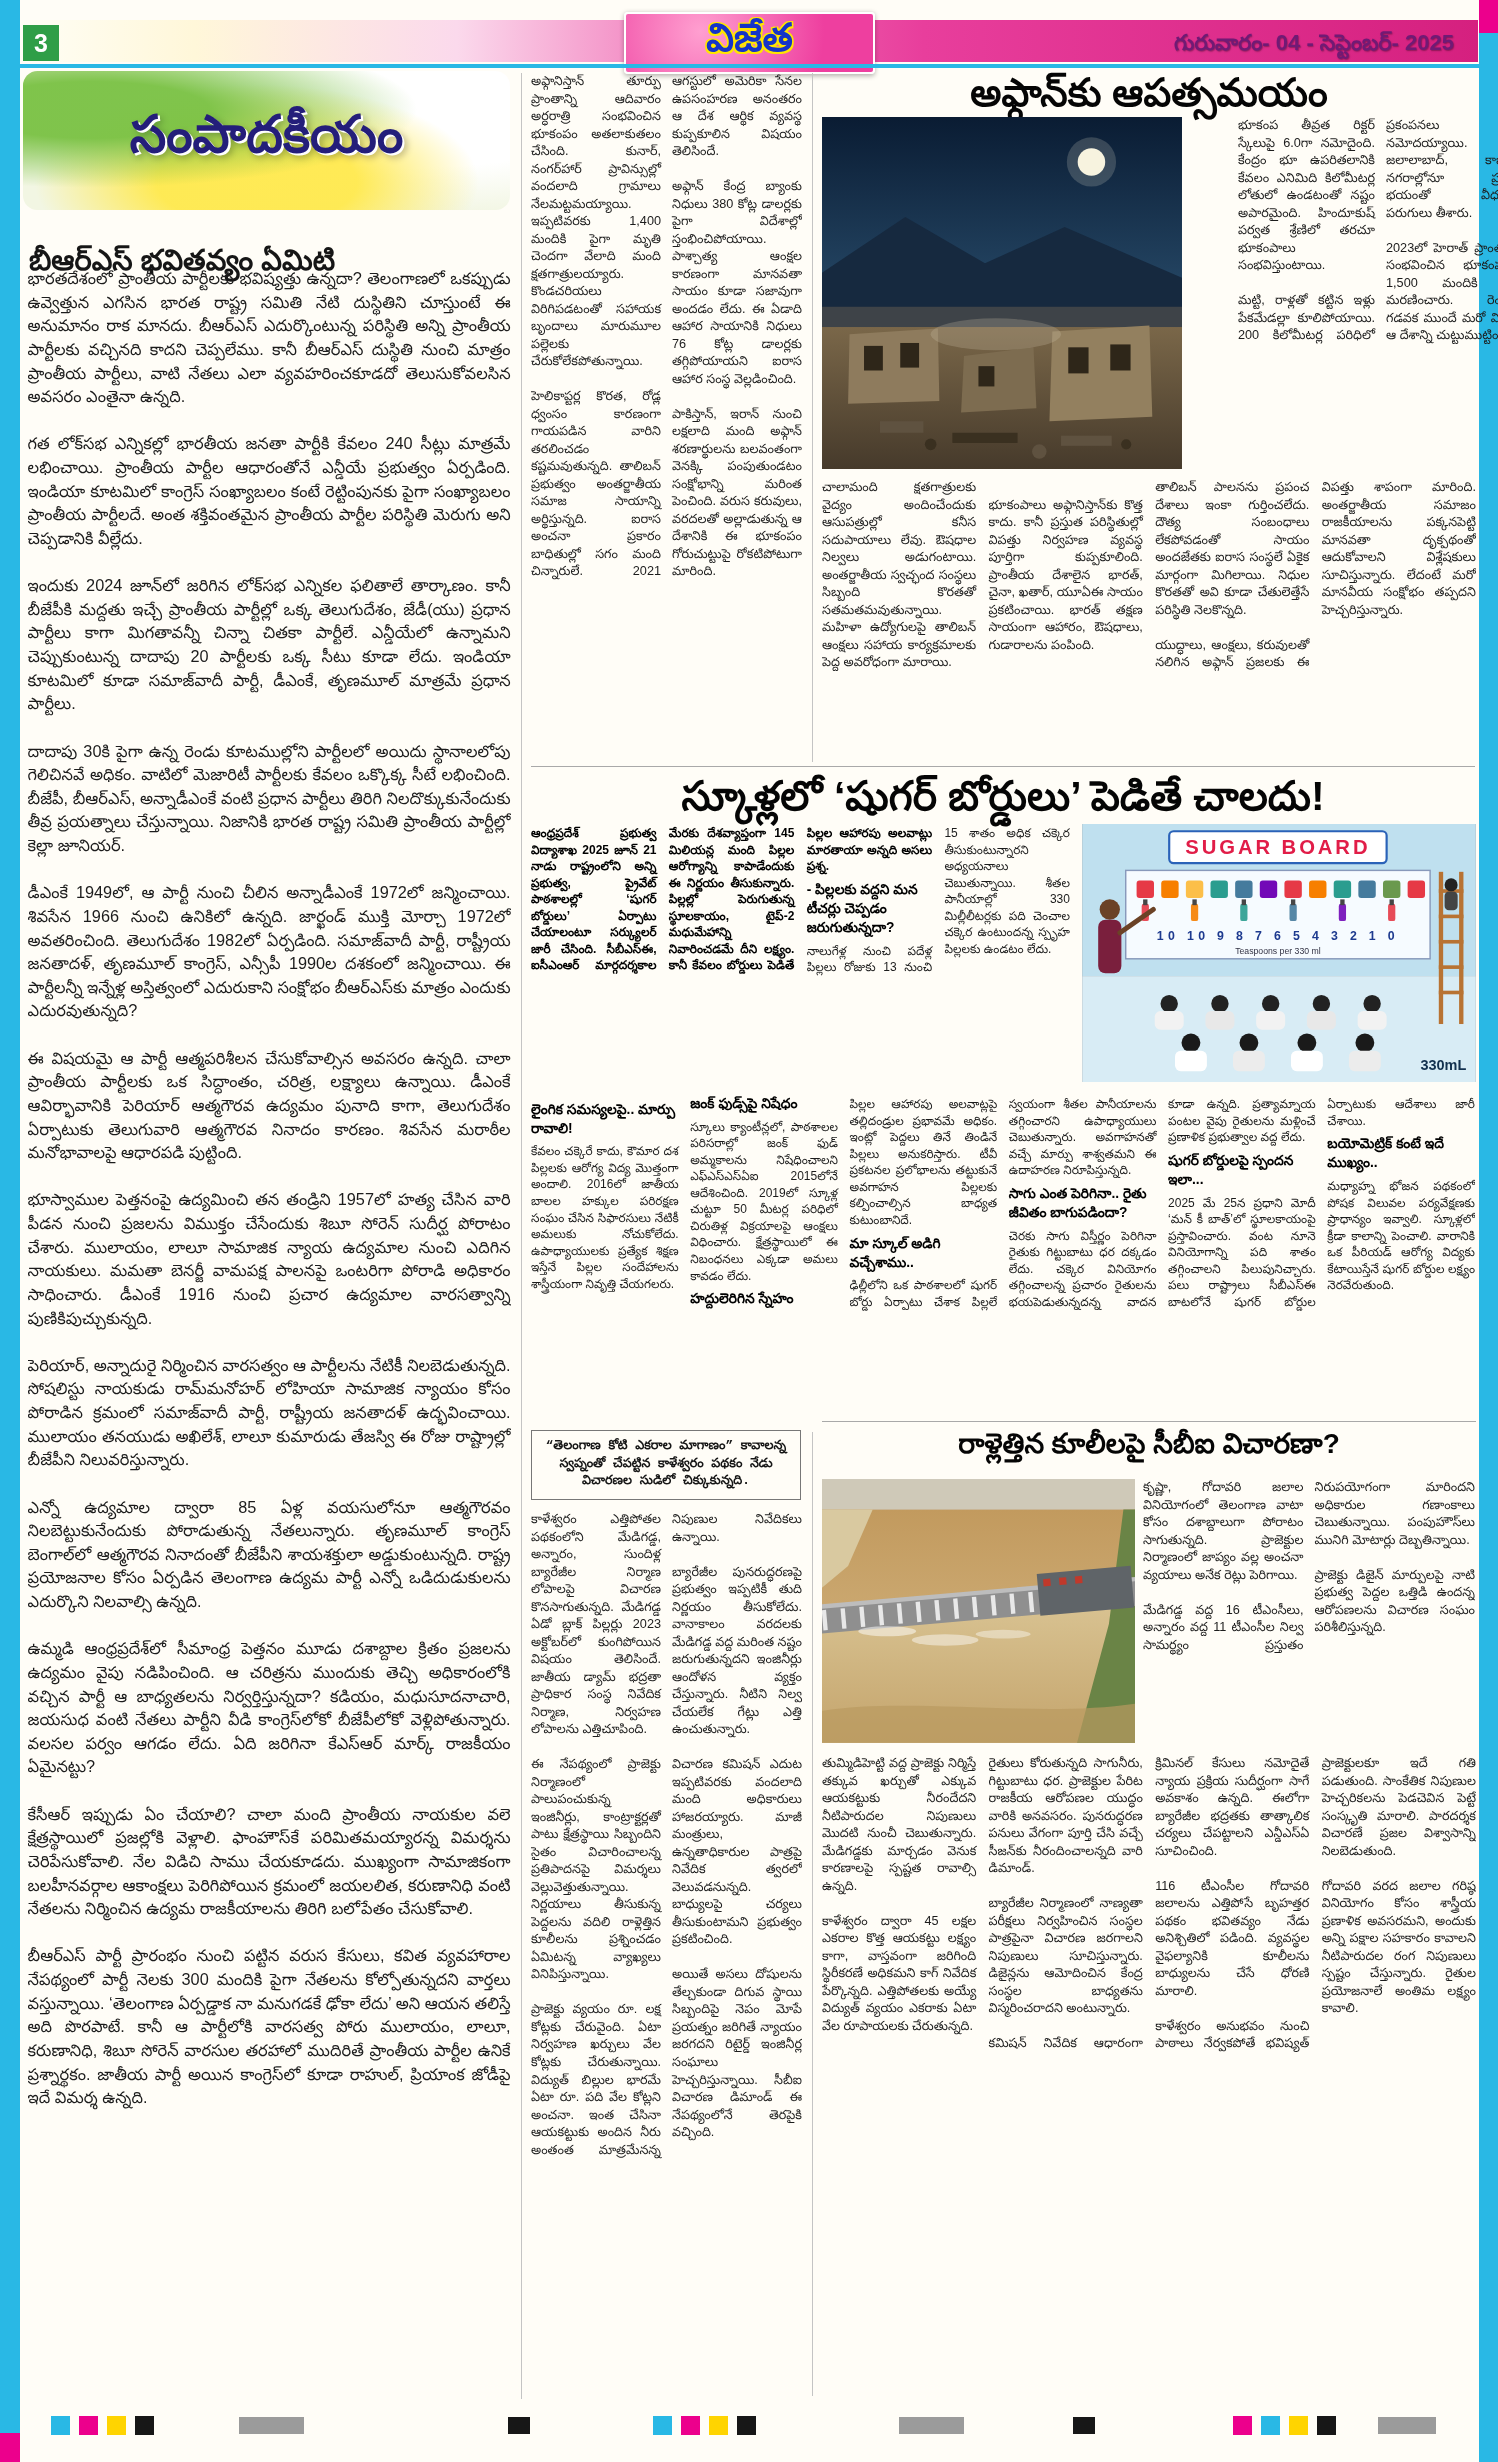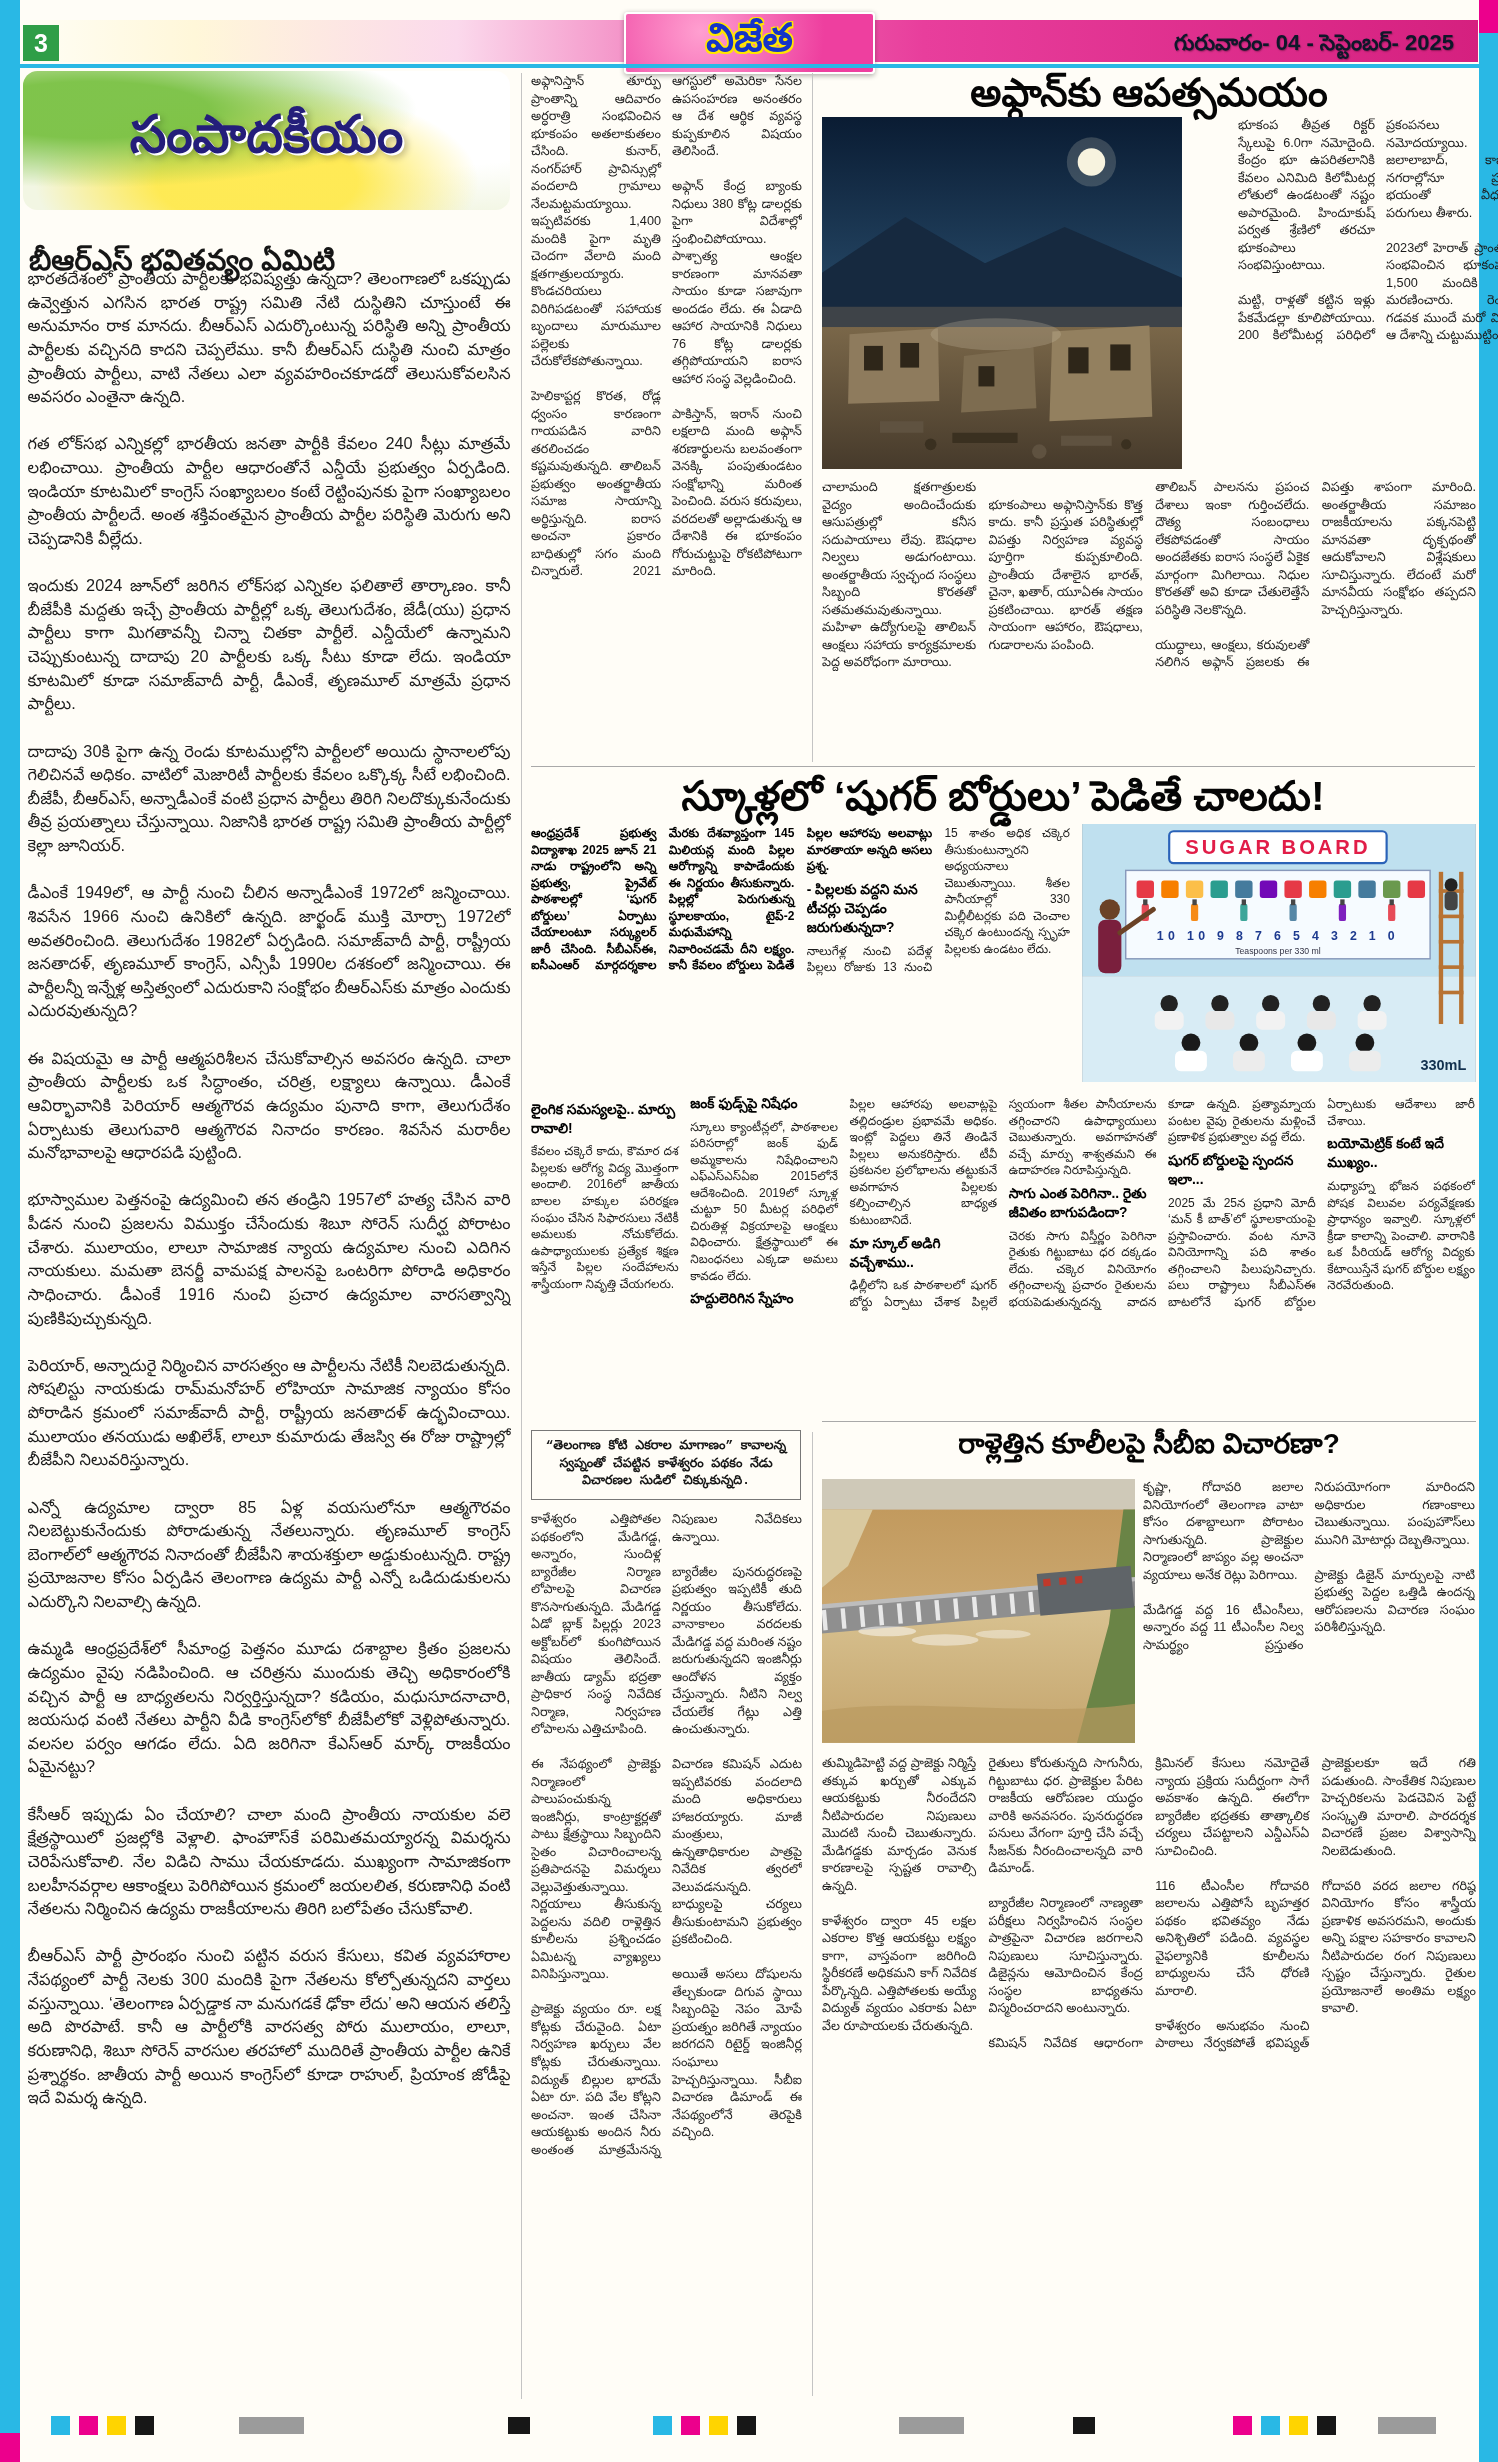--- a/index.html
+++ b/index.html
@@ -14,21 +14,21 @@
   .topline{position:absolute;left:20px;right:20px;top:64px;height:3.6px;background:#29b8e5;}
   .header-band{position:absolute;left:20px;top:20px;width:1458px;height:42px;
     background:linear-gradient(90deg,#fffef6 0,#fff7d9 12%,#fbd9ec 30%,#f06db4 48%,#e83e9c 62%,#d5207f 100%);}
   .pagenum-box{position:absolute;left:23px;top:25px;width:36px;height:36px;background:#2f9e47;
     color:#fff;font-size:25px;font-weight:bold;display:flex;align-items:center;justify-content:center;}
   .logo-panel{position:absolute;left:624px;top:11.6px;width:247px;height:58px;border-radius:4px;
     background:radial-gradient(circle at 30% 30%,#ff9fd0,#ee3f9f 70%);border:2.2px solid #fff;
     box-shadow:0 1.5px 5.8px rgba(0,0,0,.3);display:flex;align-items:center;justify-content:center;}
   .logo-text{font-size:39px;font-weight:bold;color:#1534c8;
     text-shadow:1.5px 1.5px 0 #ffe600,-1.5px -1.5px 0 #ffe600,1.5px -1.5px 0 #ffe600,-1.5px 1.5px 0 #ffe600;}
-  .date-text{position:absolute;right:45px;top:30px;font-size:22px;font-weight:bold;color:#0f172a;
+  .date-text{position:absolute;right:45px;top:30px;font-size:22px;font-weight:bold;color:#701a75;
     text-shadow:0.7px 0.7px 1.5px rgba(0,0,0,.35);}
   
   .vrule{position:absolute;width:0.7px;background:#c4c4c4;}
   .hrule{position:absolute;height:0.7px;background:#a9a9a9;}
   
   .ed-masthead{position:absolute;left:23px;top:71px;width:487px;height:139px;border-radius:14.5px;
     background:
       radial-gradient(ellipse at 14% 28%,rgba(121,193,67,.95) 0 20%,rgba(121,193,67,0) 55%),
       radial-gradient(ellipse at 48% 80%,rgba(255,233,77,.95) 0 28%,rgba(255,233,77,0) 62%),
       radial-gradient(ellipse at 78% 30%,#ffffff 0 40%,#f2f6e3 75%);

